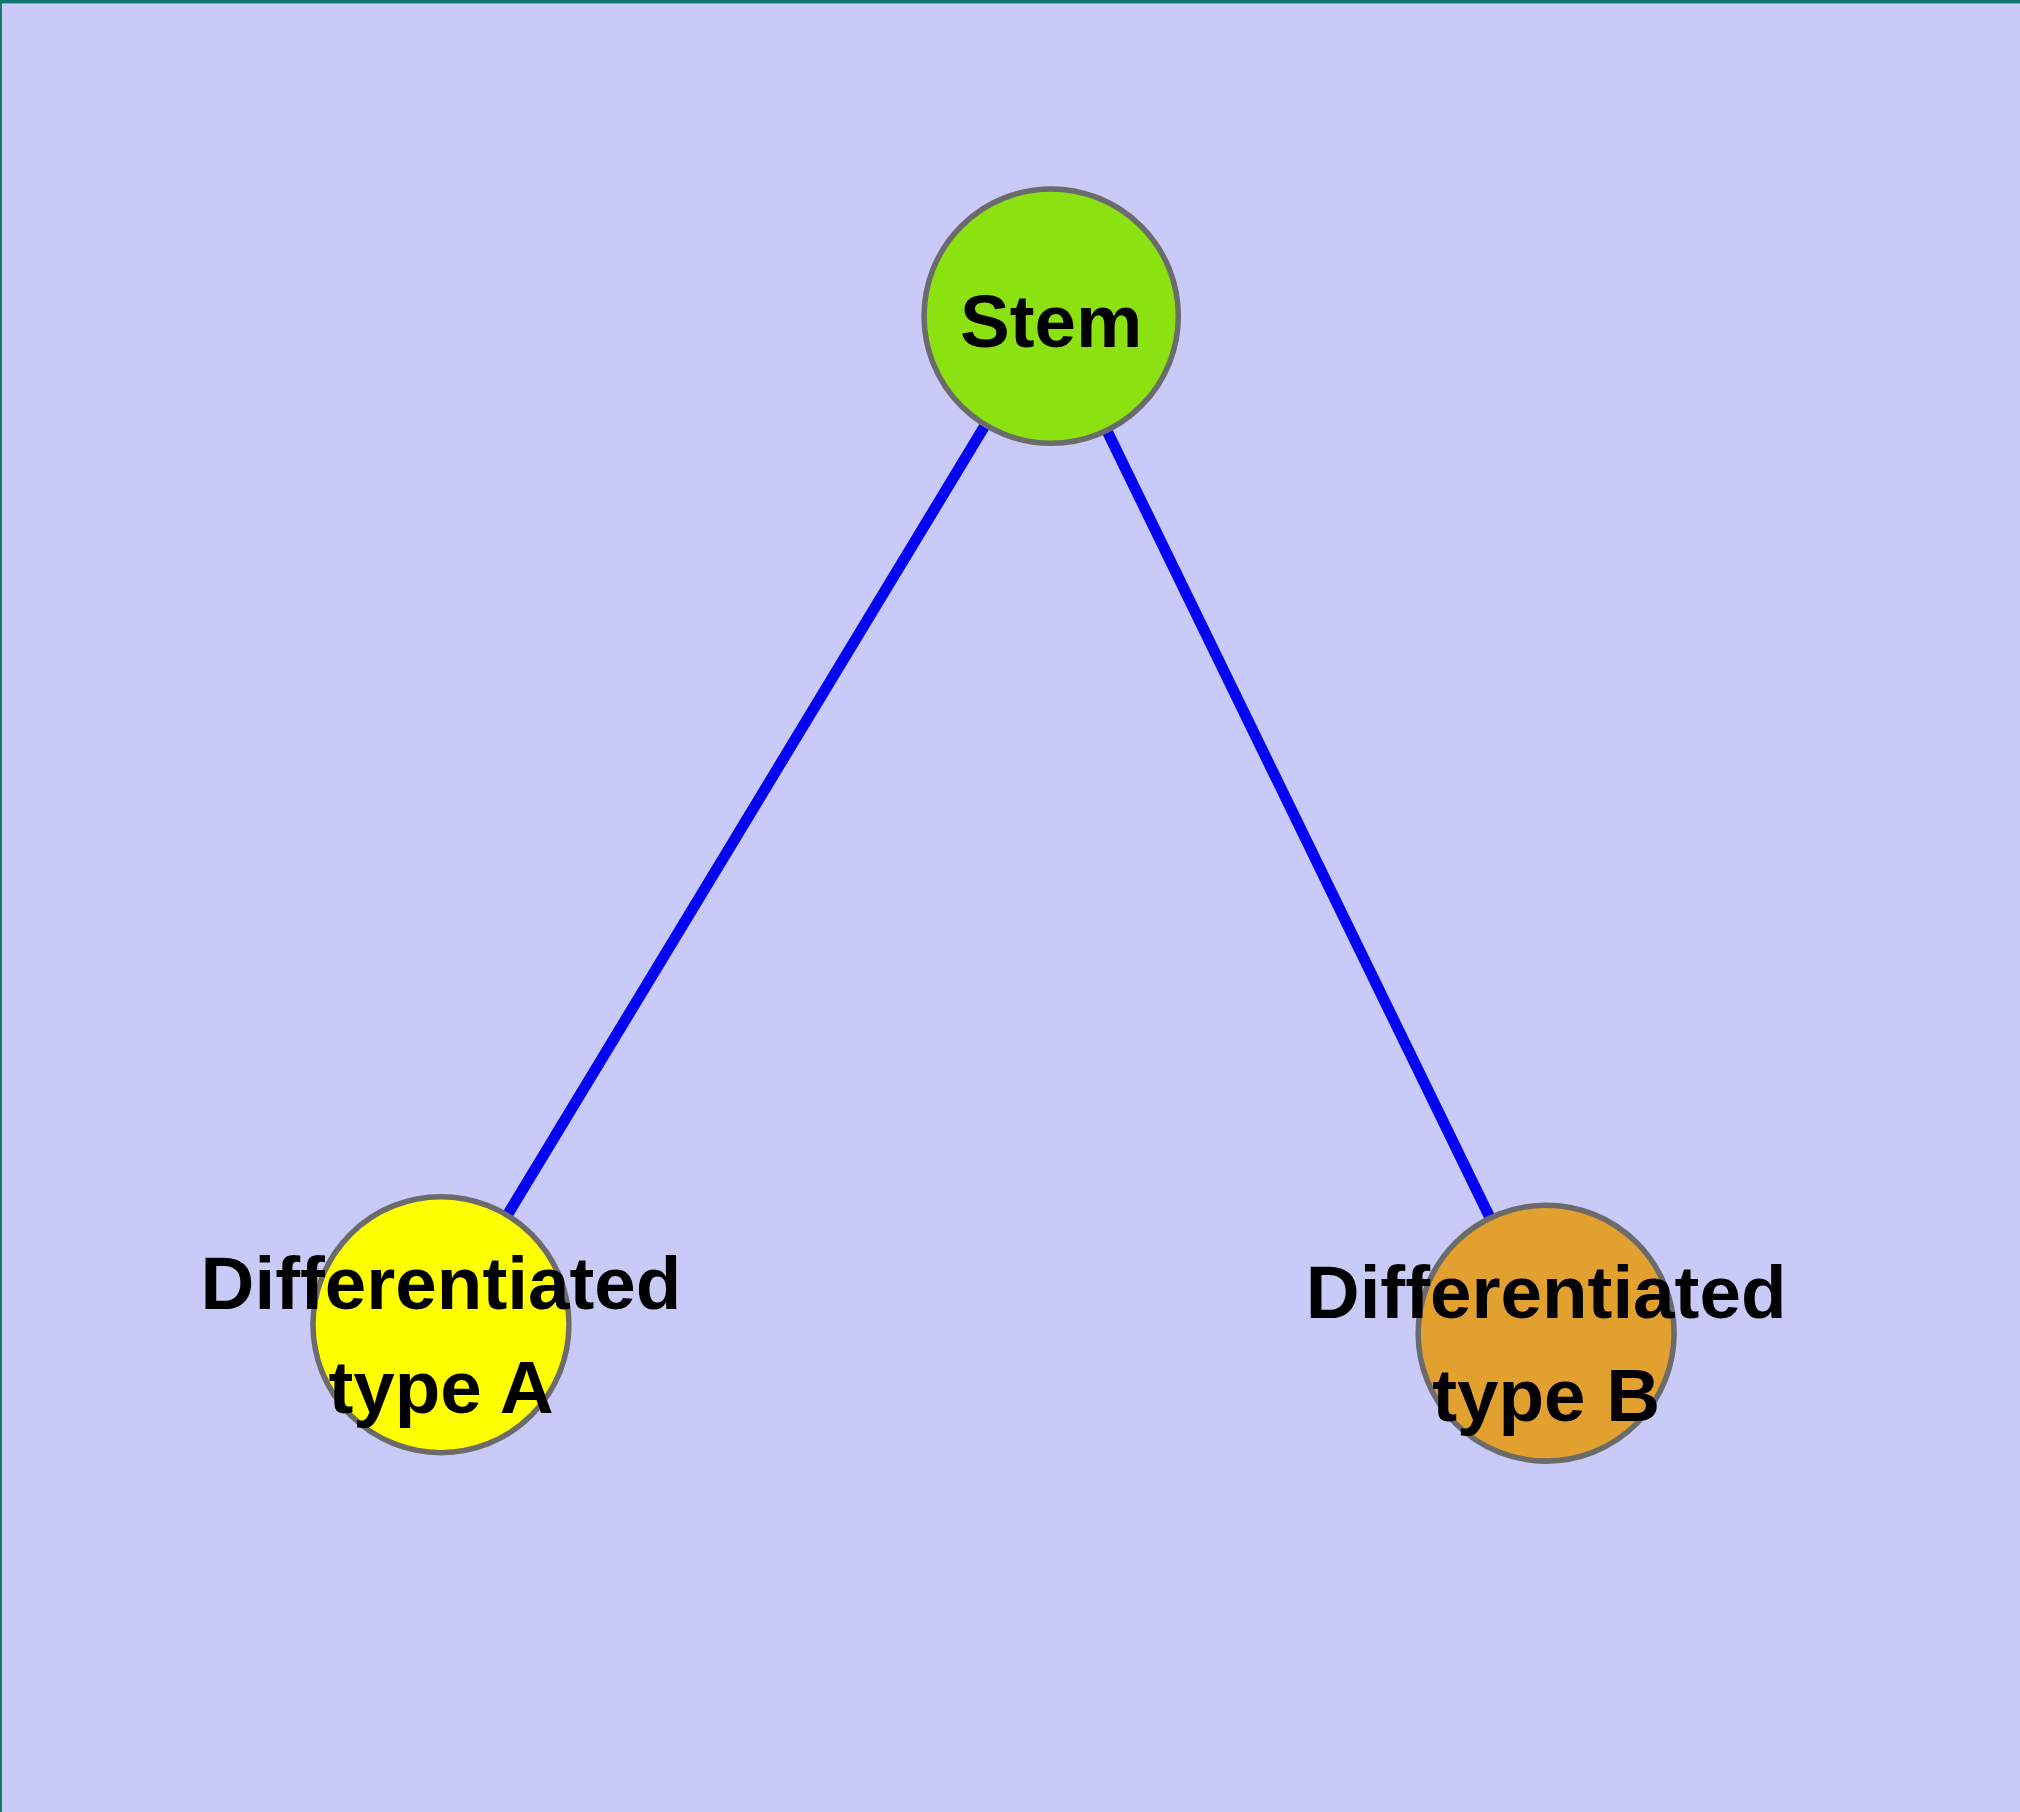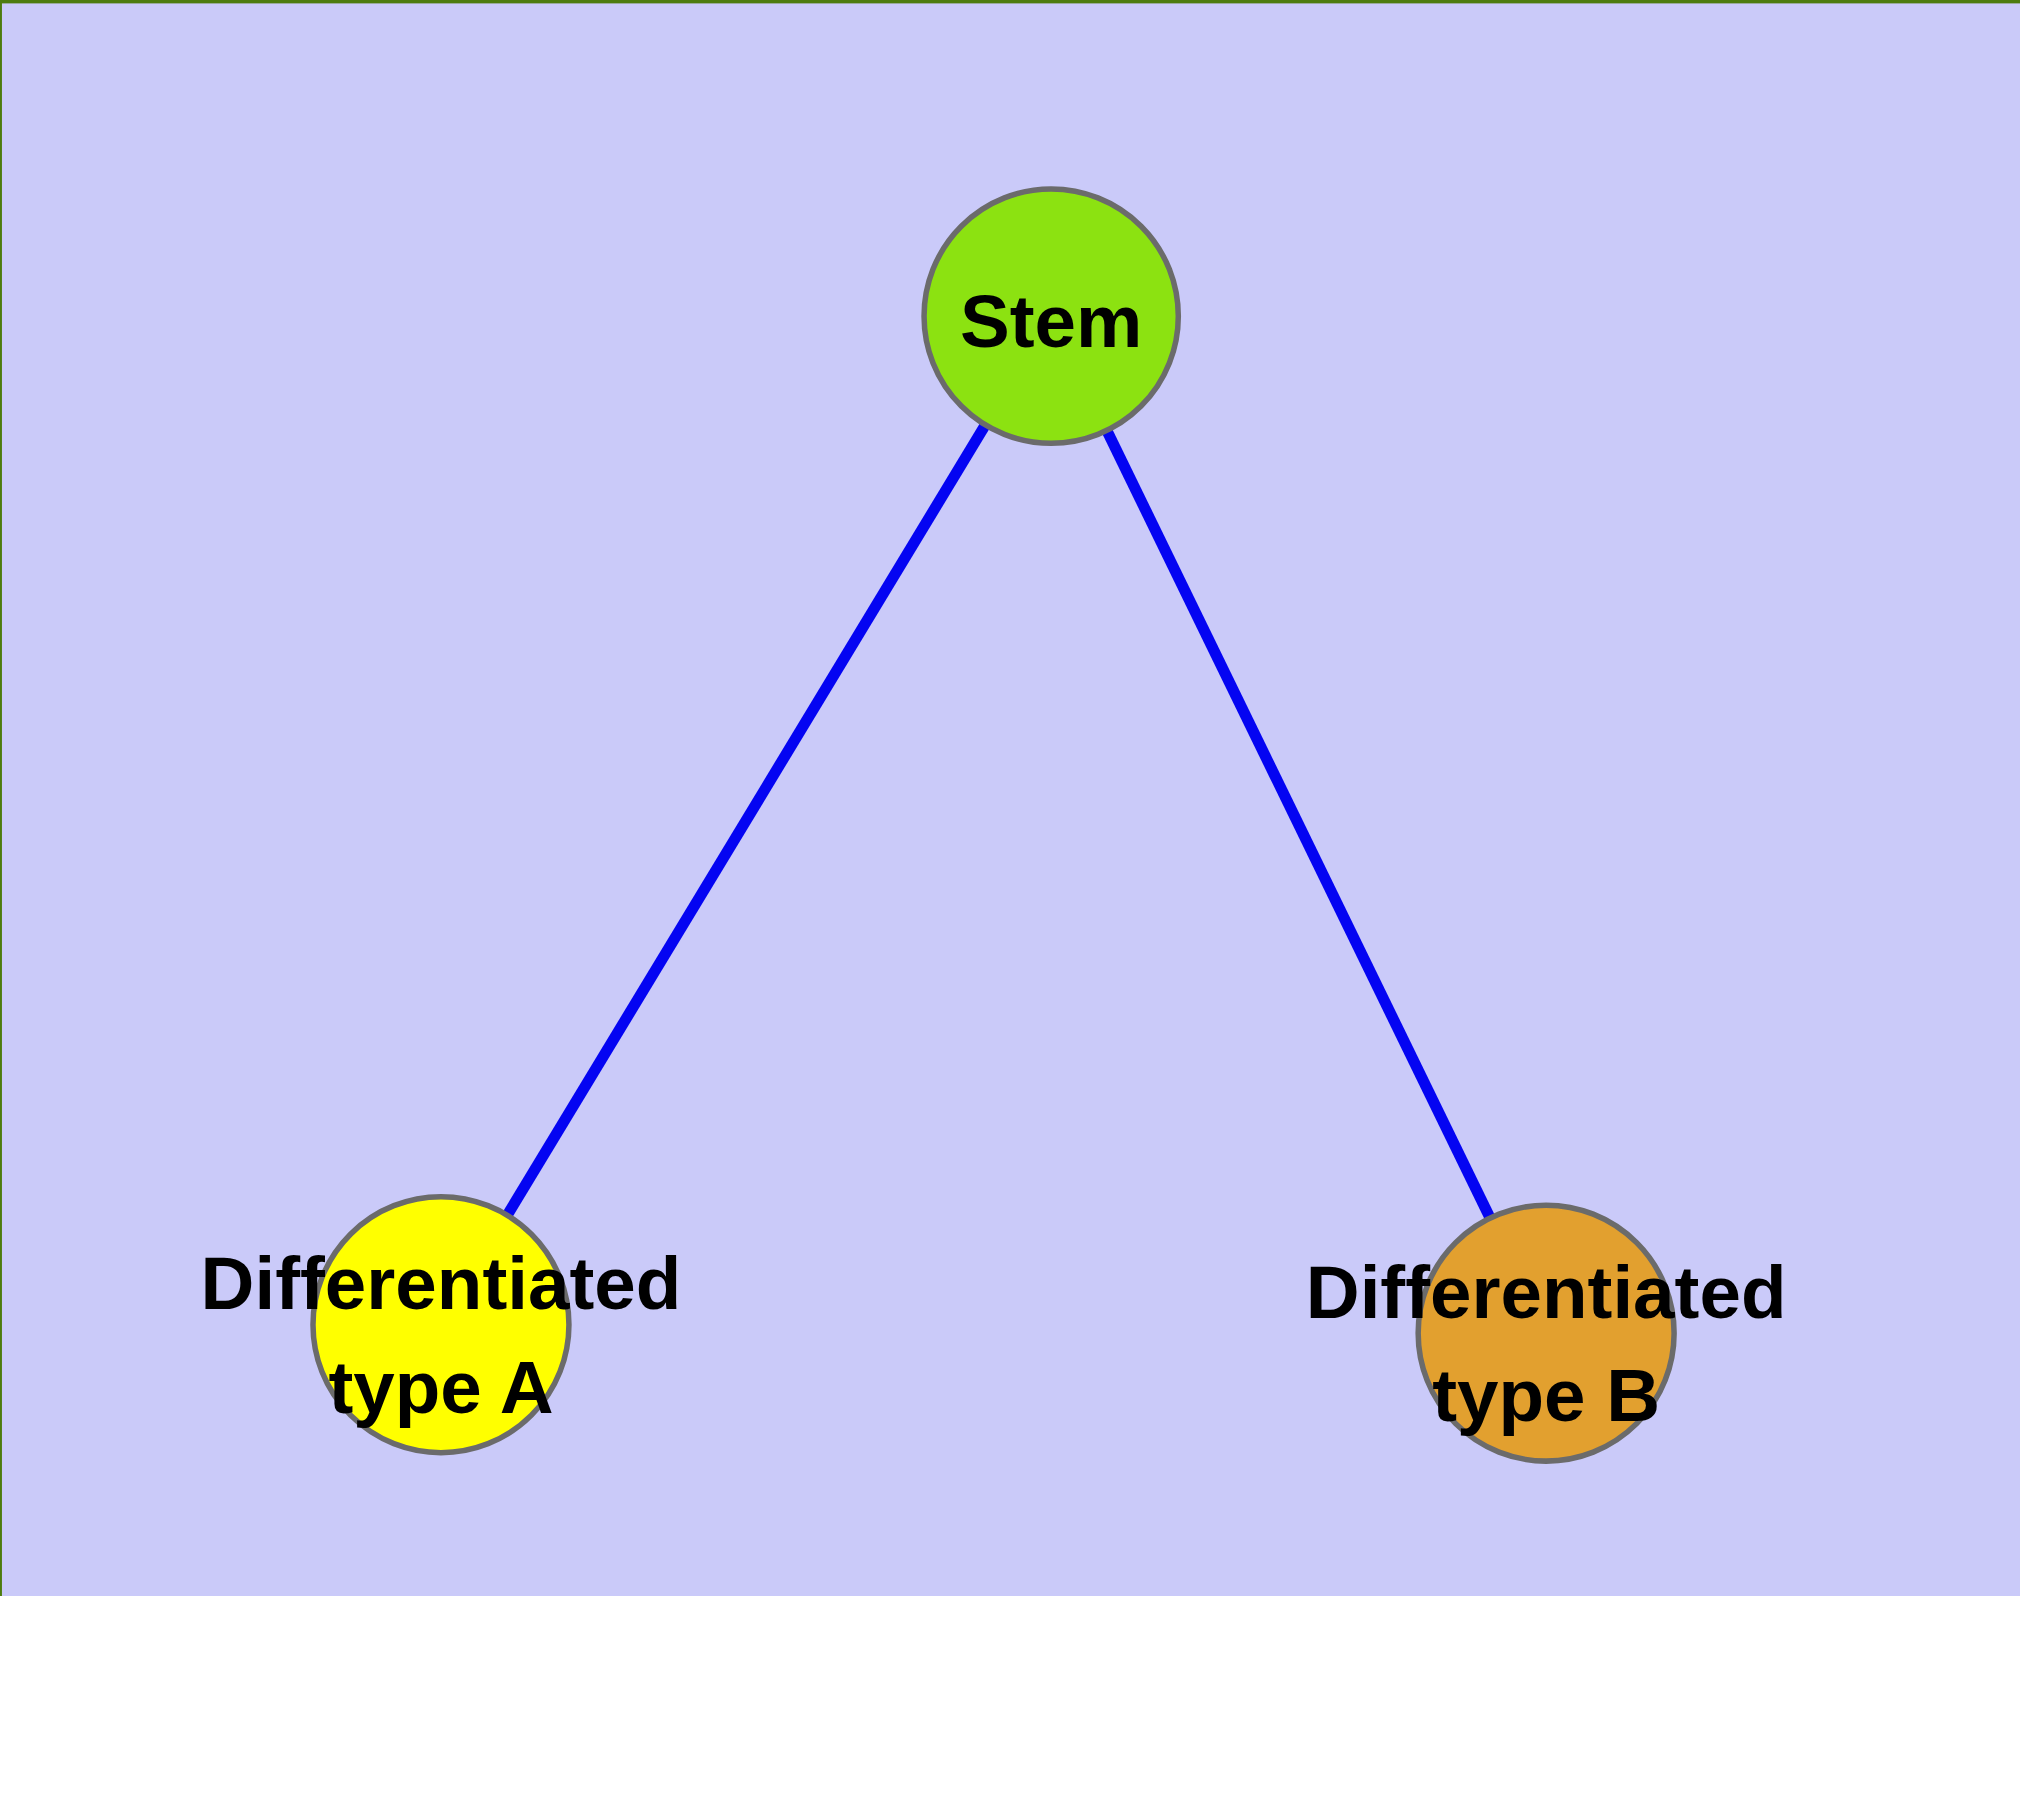--- a/index.html
+++ b/index.html
@@ -4,22 +4,22 @@
 <style>
   html, body {
     margin: 0;
     padding: 0;
     background: #ffffff;
     font-family: "Liberation Sans", sans-serif;
   }
   .canvas {
     position: relative;
     width: 2021px;
-    height: 1596px;
-    background: #4d7c0f;
+    height: 1812px;
+    background: #0f766e;
     overflow: hidden;
   }
   .canvas svg {
     position: absolute;
     left: 0;
     top: 0;
     display: block;
   }
   text.node-label {
     font-family: "Liberation Sans", sans-serif;

